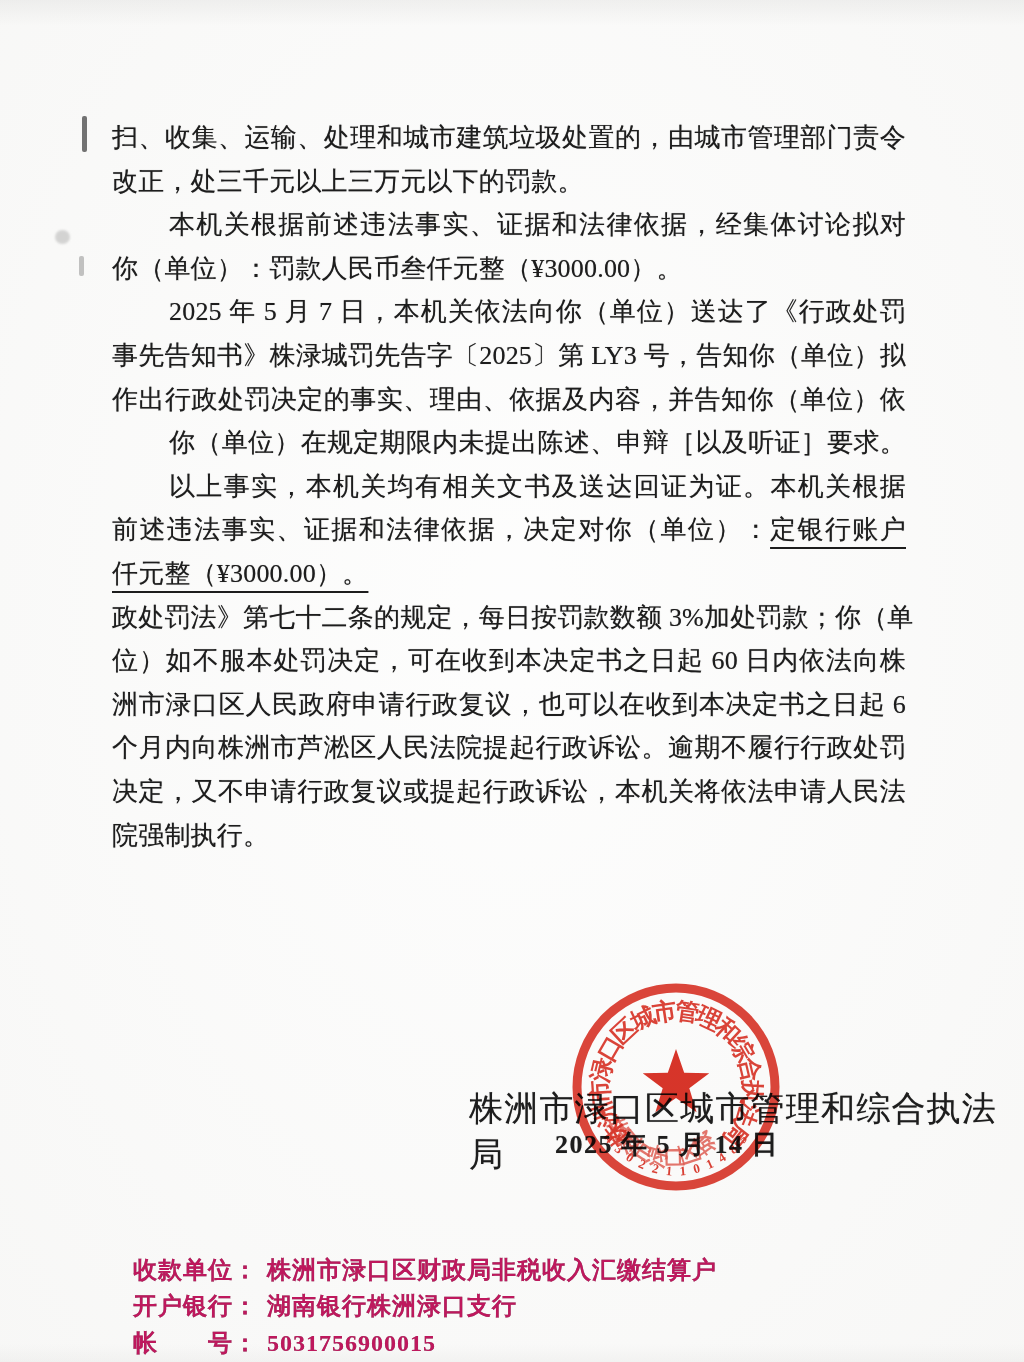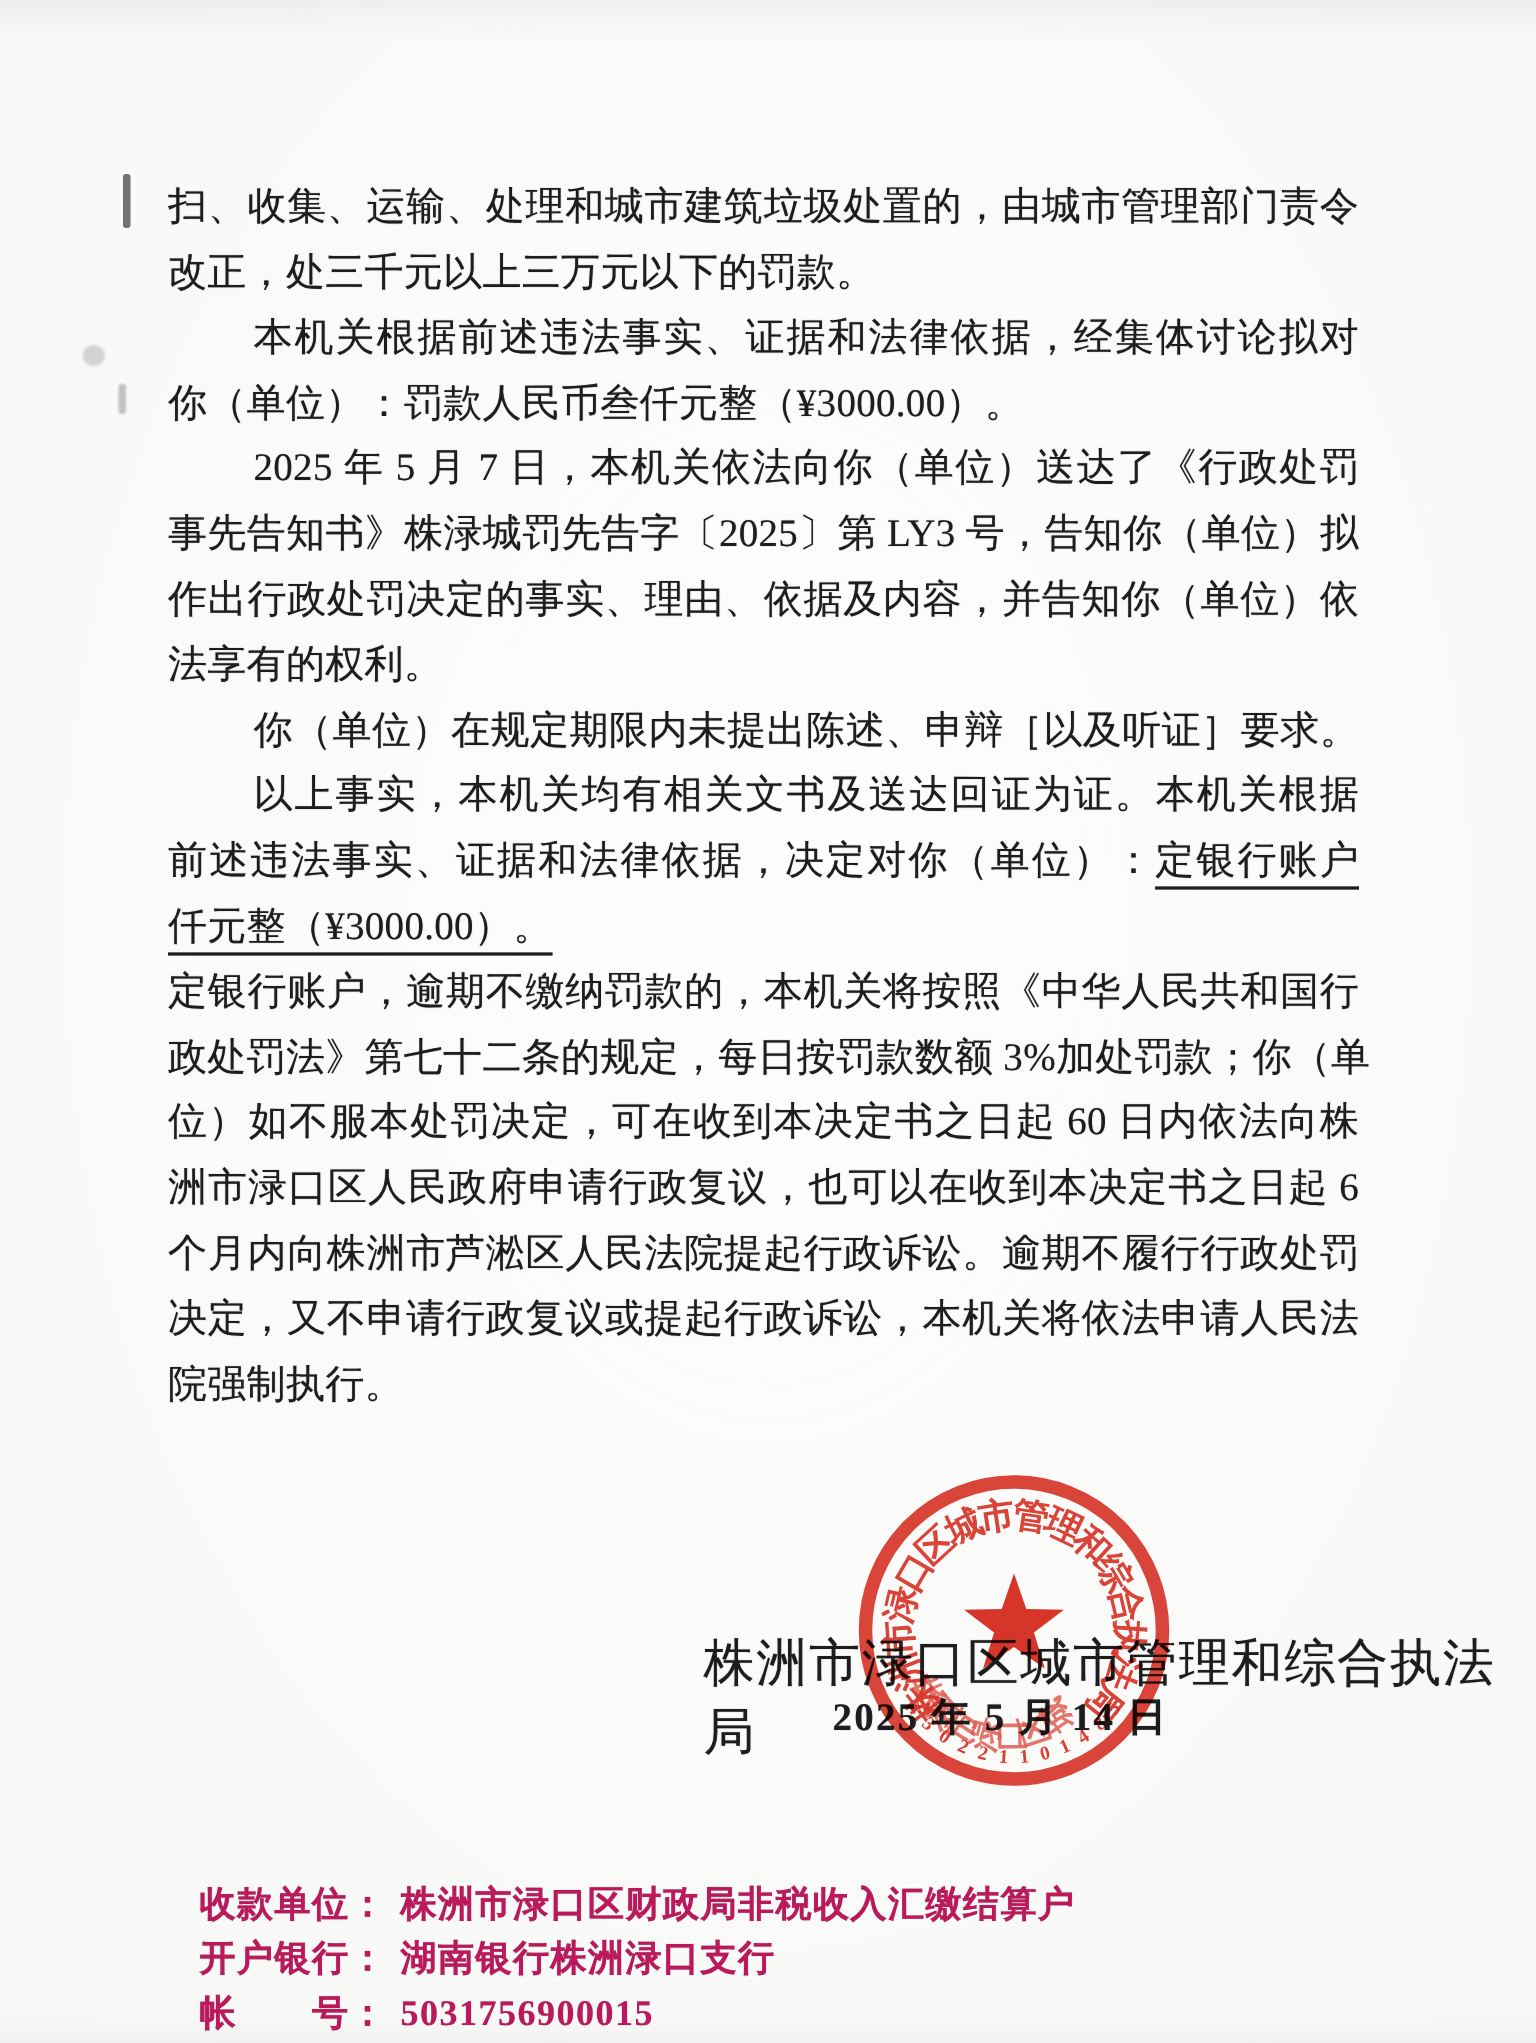--- a/index.html
+++ b/index.html
@@ -69,26 +69,24 @@
 <div class="artifact art-c"></div>
 
 <div class="body-text">
   <div class="line just">扫、收集、运输、处理和城市建筑垃圾处置的，由城市管理部门责令</div>
   <div class="line">改正，处三千元以上三万元以下的罚款。</div>
   <div class="line just indent">本机关根据前述违法事实、证据和法律依据，经集体讨论拟对</div>
   <div class="line">你（单位）：罚款人民币叁仟元整（¥3000.00）。</div>
   <div class="line just indent">2025 年 5 月 7 日，本机关依法向你（单位）送达了《行政处罚</div>
   <div class="line just">事先告知书》株渌城罚先告字〔2025〕第 LY3 号，告知你（单位）拟</div>
   <div class="line just">作出行政处罚决定的事实、理由、依据及内容，并告知你（单位）依</div>
-  <div class="line">法享有的权利。</div>
   <div class="line just indent">你（单位）在规定期限内未提出陈述、申辩［以及听证］要求。</div>
   <div class="line just indent">以上事实，本机关均有相关文书及送达回证为证。本机关根据</div>
   <div class="line just"><span>前述违法事实、证据和法律依据，决定对你（单位）：</span><span class="u">定银行账户</span></div>
   <div class="line"><span class="u">仟元整（¥3000.00）。</span></div>
-  <div class="line just">定银行账户，逾期不缴纳罚款的，本机关将按照《中华人民共和国行</div>
   <div class="line just">政处罚法》第七十二条的规定，每日按罚款数额 3%加处罚款；你（单</div>
   <div class="line just">位）如不服本处罚决定，可在收到本决定书之日起 60 日内依法向株</div>
   <div class="line just">洲市渌口区人民政府申请行政复议，也可以在收到本决定书之日起 6</div>
   <div class="line just">个月内向株洲市芦淞区人民法院提起行政诉讼。逾期不履行行政处罚</div>
   <div class="line just">决定，又不申请行政复议或提起行政诉讼，本机关将依法申请人民法</div>
   <div class="line">院强制执行。</div>
 </div>
 
 <div class="sig-org">株洲市渌口区城市管理和综合执法局</div>
 <div class="sig-date">2025 年 5 月 14 日</div>

